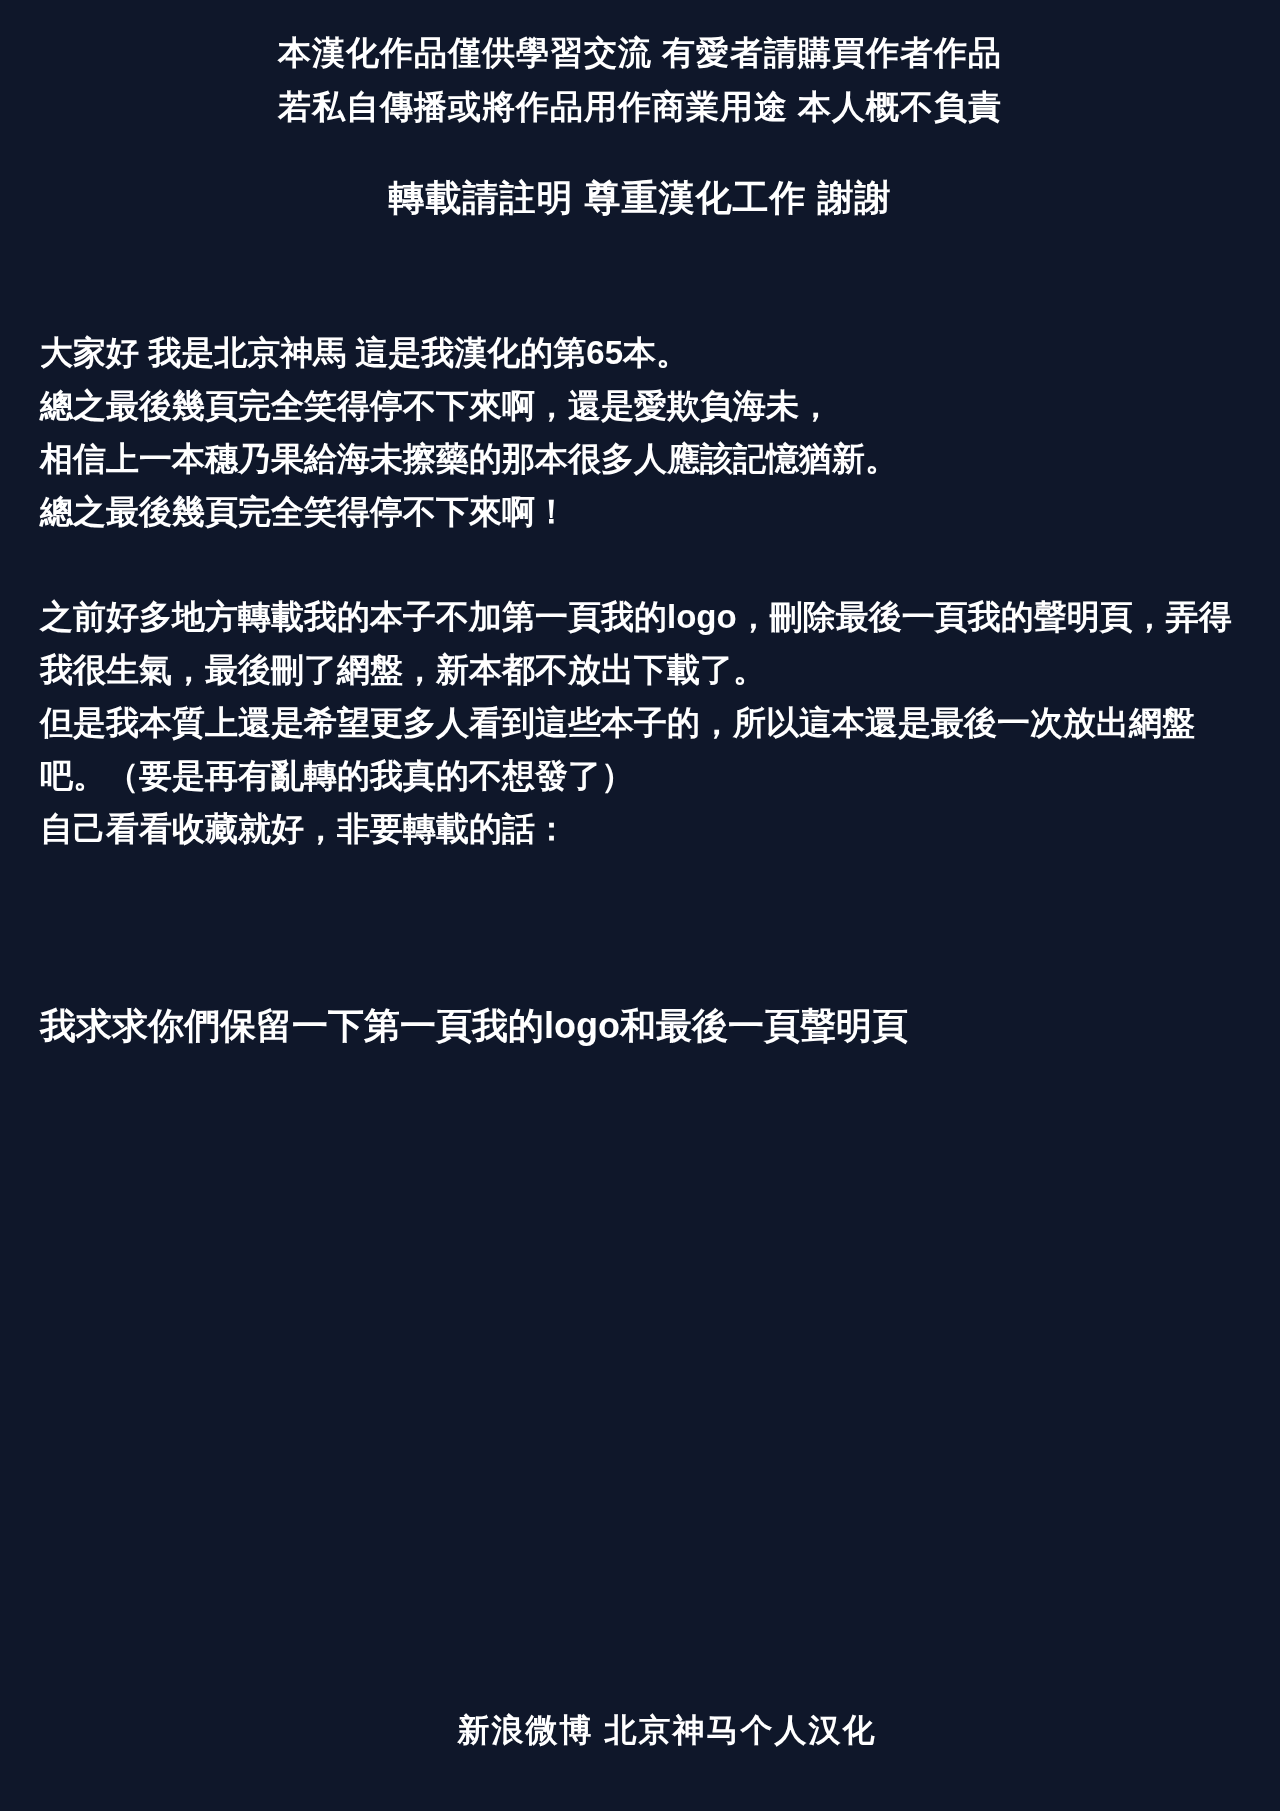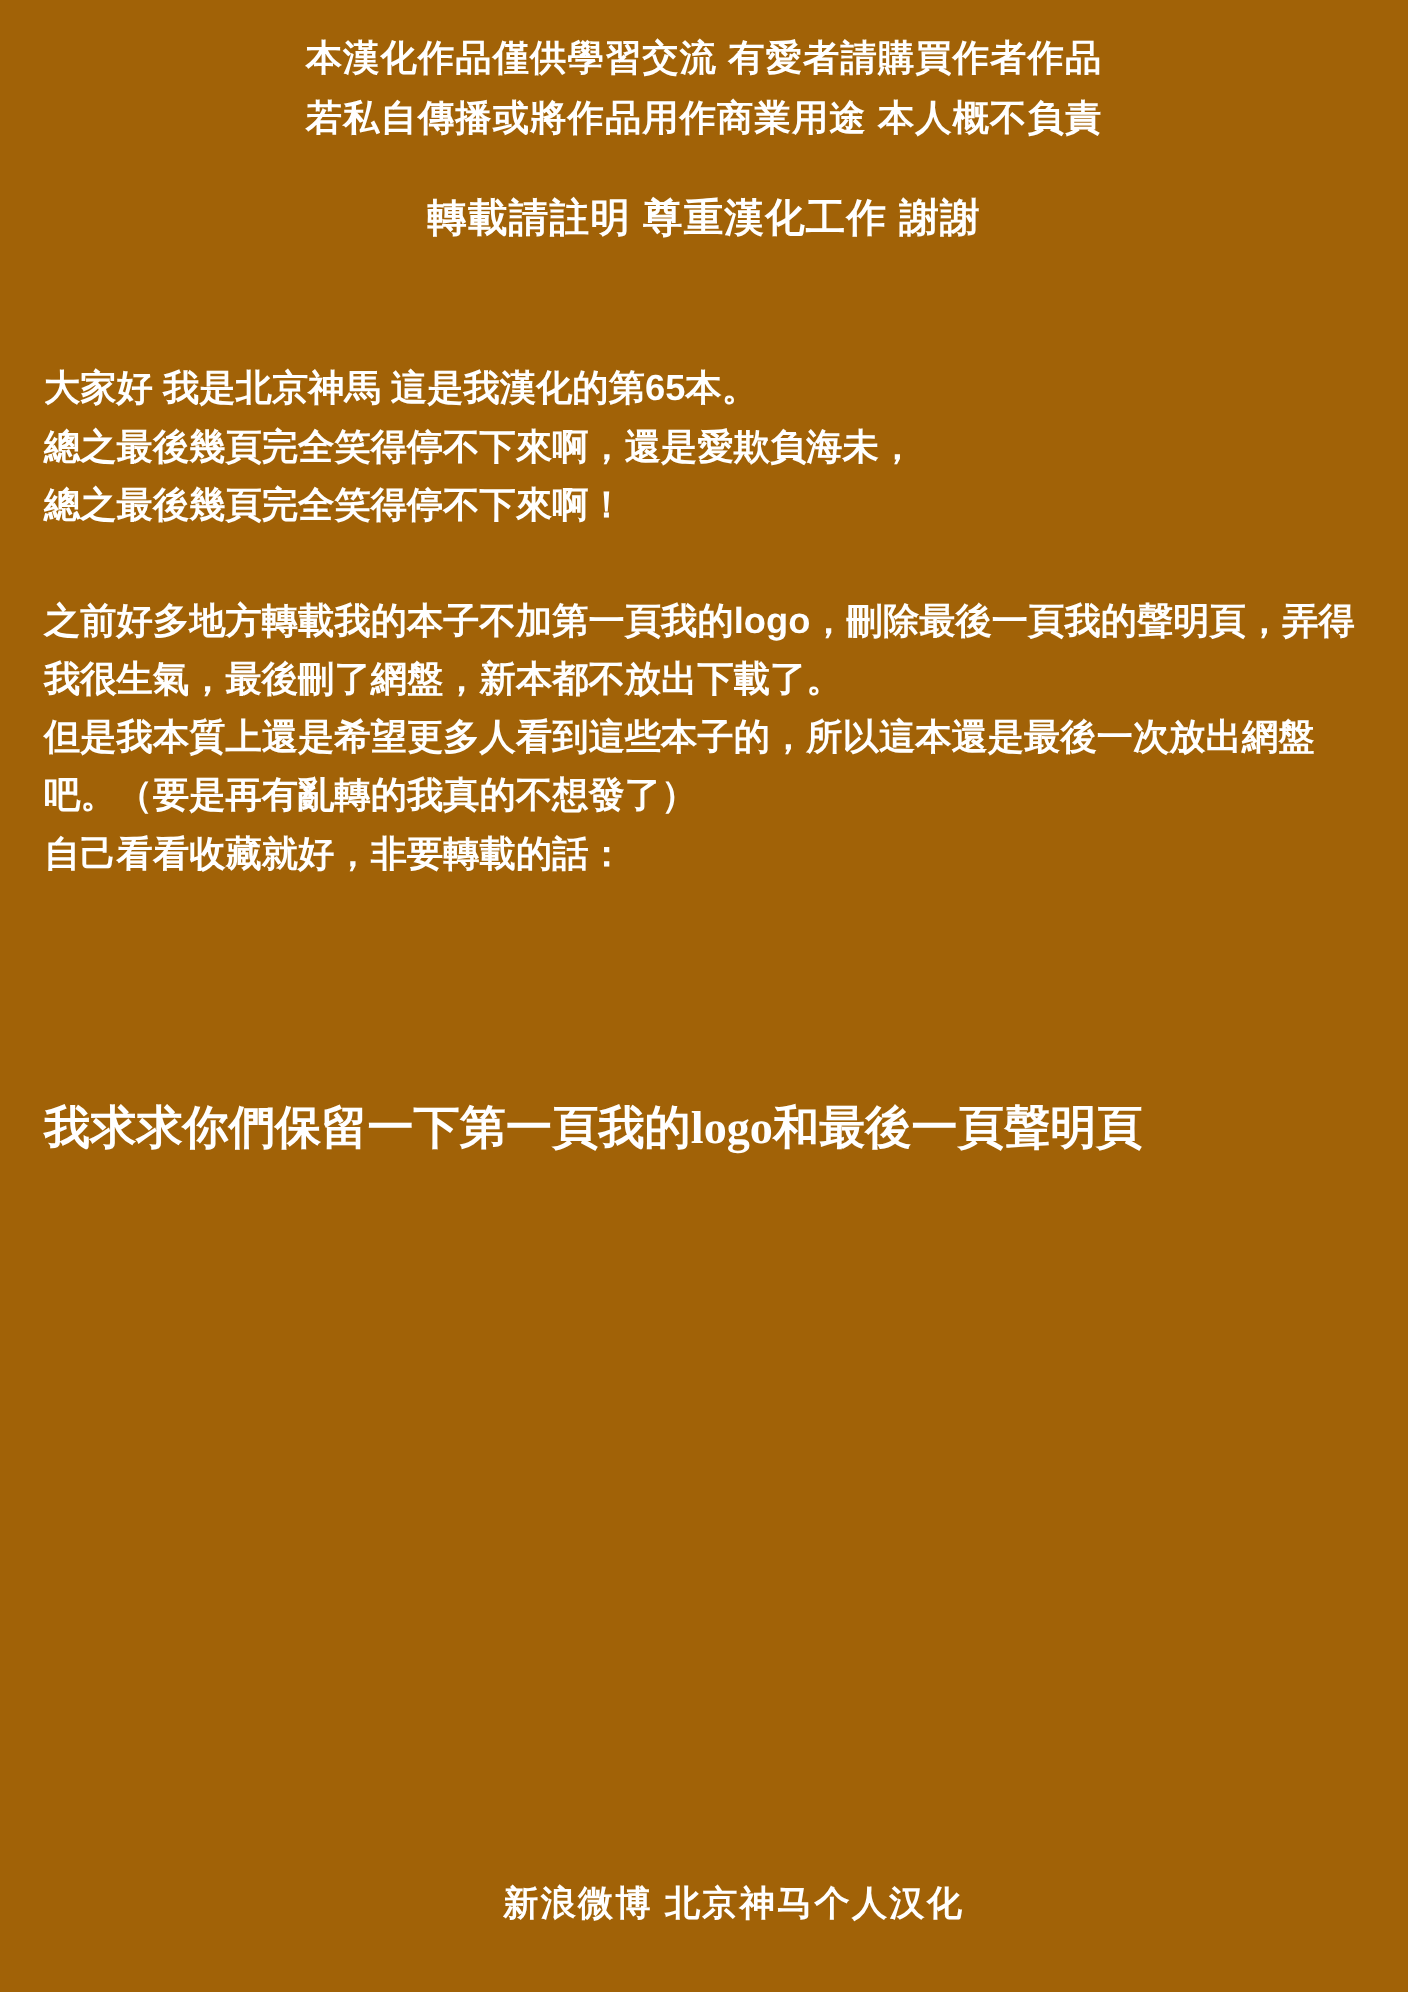--- a/index.html
+++ b/index.html
@@ -11,21 +11,21 @@
     width: 1280px;
     height: 1811px;
     position: relative;
     font-family: "Liberation Sans", "DejaVu Sans", sans-serif;
     color: #ffffff;
     overflow: hidden;
   }
   .page {
     position: absolute;
     inset: 0;
-    background: #a16207;
+    background: #0f172a;
   }
 
   .header-block {
     position: absolute;
     top: 26px;
     left: 0;
     width: 100%;
     text-align: center;
   }
   .header-line {
@@ -67,25 +67,24 @@
   }
   .para.wrap .ln {
     white-space: normal;
   }
 
   .plea {
     position: absolute;
     top: 998px;
     left: 40px;
     width: 1205px;
-    font-size: 42px;
+    font-size: 36px;
     line-height: 56px;
     font-weight: bold;
     color: #ffffff;
-    font-family: Liberation Serif, serif;
   }
   .plea .ln {
     display: block;
   }
 
   .footer {
     position: absolute;
     bottom: 58px;
     left: 0;
     width: 100%;
@@ -106,20 +105,21 @@
     <div class="header-line">本漢化作品僅供學習交流  有愛者請購買作者作品</div>
     <div class="header-line">若私自傳播或將作品用作商業用途  本人概不負責</div>
     <div class="header-note">轉載請註明  尊重漢化工作  謝謝</div>
   </div>
 
   <div class="body-block">
 
     <div class="para">
       <span class="ln">大家好 我是北京神馬 這是我漢化的第65本。</span>
       <span class="ln">總之最後幾頁完全笑得停不下來啊，還是愛欺負海未，</span>
+      <span class="ln">相信上一本穗乃果給海未擦藥的那本很多人應該記憶猶新。</span>
       <span class="ln">總之最後幾頁完全笑得停不下來啊！</span>
     </div>
 
     <div class="para wrap spaced">
       <span class="ln">之前好多地方轉載我的本子不加第一頁我的logo，刪除最後一頁我的聲明頁，弄得我很生氣，最後刪了網盤，新本都不放出下載了。</span>
       <span class="ln">但是我本質上還是希望更多人看到這些本子的，所以這本還是最後一次放出網盤吧。（要是再有亂轉的我真的不想發了）</span>
       <span class="ln">自己看看收藏就好，非要轉載的話：</span>
     </div>
 
   </div>

